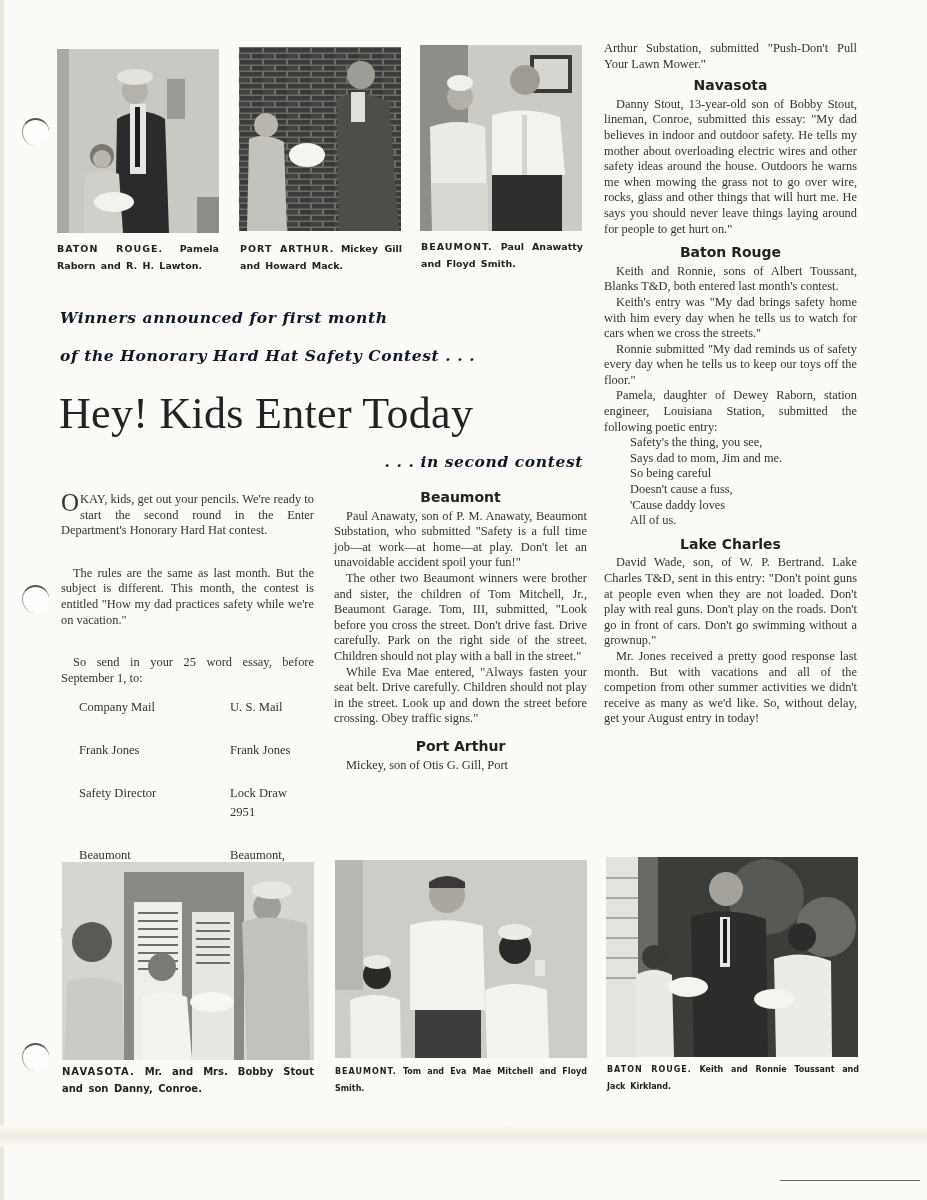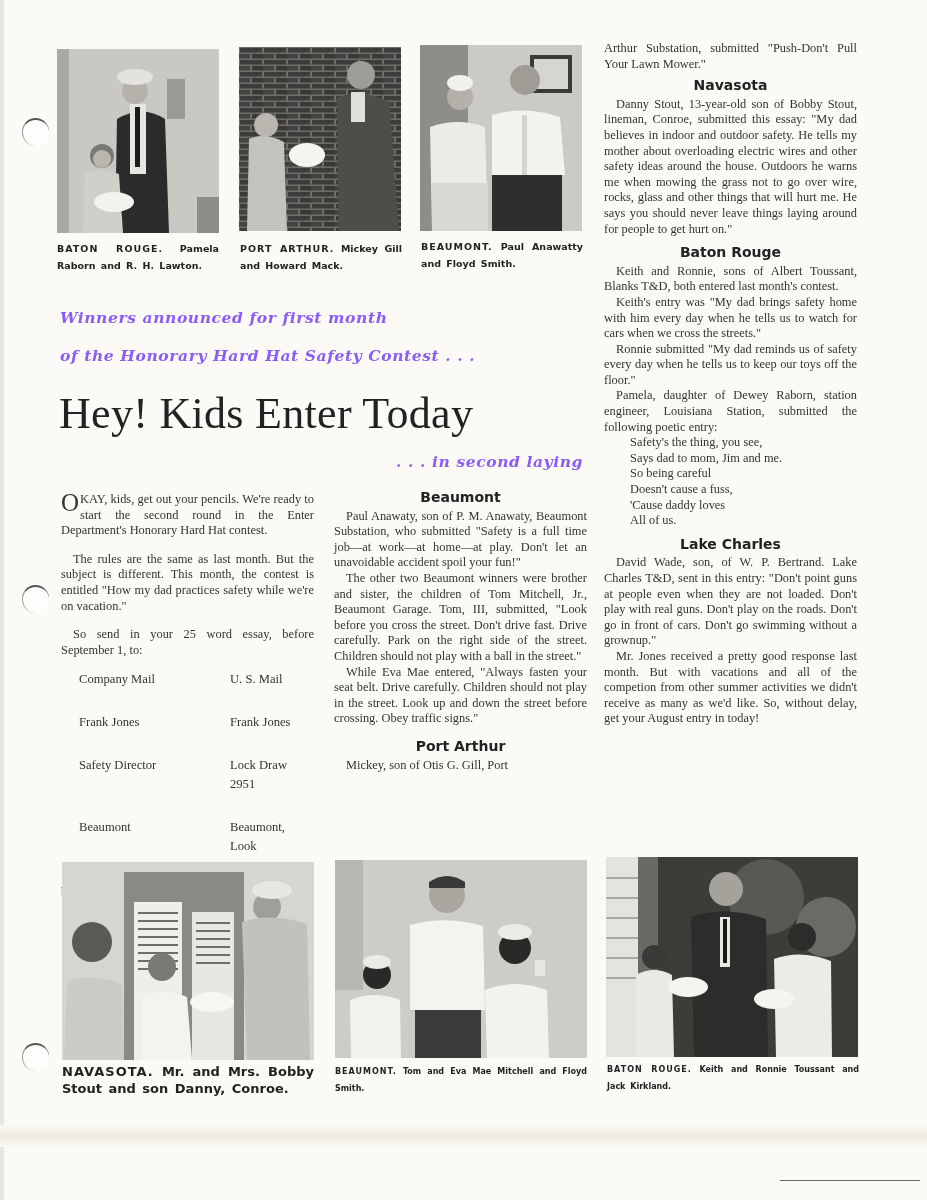--- a/index.html
+++ b/index.html
@@ -20,28 +20,28 @@
   .photo svg { display: block; width: 100%; height: 100%; }
 
   .caption {
     position: absolute; font-family: "DejaVu Sans", "Liberation Sans", sans-serif;
     font-size: 9.5px; font-weight: bold; line-height: 17px; color: #222;
     text-align: justify; word-spacing: 2px;
   }
   .caption .cap-place { letter-spacing: 1px; }
 
   .kicker { position: absolute; font-family: "DejaVu Serif", "Liberation Serif", serif;
-            font-style: italic; font-weight: bold; font-size: 15.5px; color: #8b5cf6; letter-spacing: 0.6px; }
+            font-style: italic; font-weight: bold; font-size: 15.5px; color: #0f172a; letter-spacing: 0.6px; }
   .headline { position: absolute; font-family: "Liberation Serif", "DejaVu Serif", serif;
               font-size: 44px; color: #222; letter-spacing: 0.3px; }
 
   .col { position: absolute; font-family: "Liberation Serif", "DejaVu Serif", serif;
          font-size: 12.4px; line-height: 15.6px; color: #333; }
   .col p { margin: 0; text-align: justify; text-indent: 12px; }
-  .col p.gap { margin-top: 13px; }
+  .col p.gap { margin-top: 27px; }
   .sub { font-family: "DejaVu Sans", "Liberation Sans", sans-serif; font-weight: bold;
          font-size: 14px; text-align: center; color: #222; margin: 6px 0 3px; }
   .drop { font-size: 25px; float: left; line-height: 20px; margin-right: 1px; margin-top: 1px; }
   .addr { display: grid; grid-template-columns: 127px auto; margin: 12px 0 0 18px; line-height: 19px; font-size: 12.6px; gap: 24px; }
   .poem { padding-left: 26px; }
   .poem div { line-height: 15.6px; }
 </style>
 </head>
 <body>
 
@@ -114,21 +114,21 @@
   <span>Mickey Gill and Howard Mack.</span>
 </div>
 <div class="caption" style="left:421px;top:238px;width:162px">
   <span class="cap-place">BEAUMONT.</span>
   <span>Paul Anawatty and Floyd Smith.</span>
 </div>
 
 <div class="kicker" style="left:60px;top:308px">Winners announced for first month</div>
 <div class="kicker" style="left:60px;top:346px">of the Honorary Hard Hat Safety Contest . . .</div>
 <div class="headline" style="left:59px;top:388px">Hey! Kids Enter Today</div>
-<div class="kicker" style="left:375px;top:452px;width:208px;text-align:right">. . . in second laying</div>
+<div class="kicker" style="left:375px;top:452px;width:208px;text-align:right">. . . in second contest</div>
 
 <div class="col" style="left:61px;top:492px;width:253px">
   <p style="text-indent:0">
     <span class="drop">O</span><span>KAY, kids, get out your pencils. We're ready to start the second round in the Enter Department's Honorary Hard Hat contest.</span>
   </p>
   <p class="gap">The rules are the same as last month. But the subject is different. This month, the contest is entitled "How my dad practices safety while we're on vacation."</p>
   <p class="gap">So send in your 25 word essay, before September 1, to:</p>
   <div class="addr">
     <span>Company Mail</span>
     <span>U. S. Mail</span>
@@ -243,21 +243,21 @@
     <circle cx="120" cy="32" r="17" fill="#a4a29b"></circle>
     <path d="M30 118 Q48 108 66 118 L68 200 L30 200 Z" fill="#e9e9e5"></path>
     <circle cx="48" cy="100" r="12" fill="#3a3937"></circle>
     <ellipse cx="82" cy="130" rx="20" ry="10" fill="#f4f4f1"></ellipse>
     <path d="M168 102 Q195 92 225 104 L226 200 L170 200 Z" fill="#ecebe7"></path>
     <circle cx="196" cy="80" r="14" fill="#2d2c2a"></circle>
     <ellipse cx="168" cy="142" rx="20" ry="10" fill="#f4f4f1"></ellipse>
   </svg>
 </div>
 
-<div class="caption" style="left:62px;top:1063px;width:252px;font-size:13px">
+<div class="caption" style="left:62px;top:1063px;width:252px;font-size:10px">
   <span class="cap-place">NAVASOTA.</span>
   <span>Mr. and Mrs. Bobby Stout and son Danny, Conroe.</span>
 </div>
 <div class="caption" style="left:335px;top:1063px;width:252px;font-size:8px">
   <span class="cap-place">BEAUMONT.</span>
   <span>Tom and Eva Mae Mitchell and Floyd Smith.</span>
 </div>
 <div class="caption" style="left:607px;top:1061px;width:252px;font-size:8px">
   <span class="cap-place">BATON ROUGE.</span>
   <span>Keith and Ronnie Toussant and Jack Kirkland.</span>

